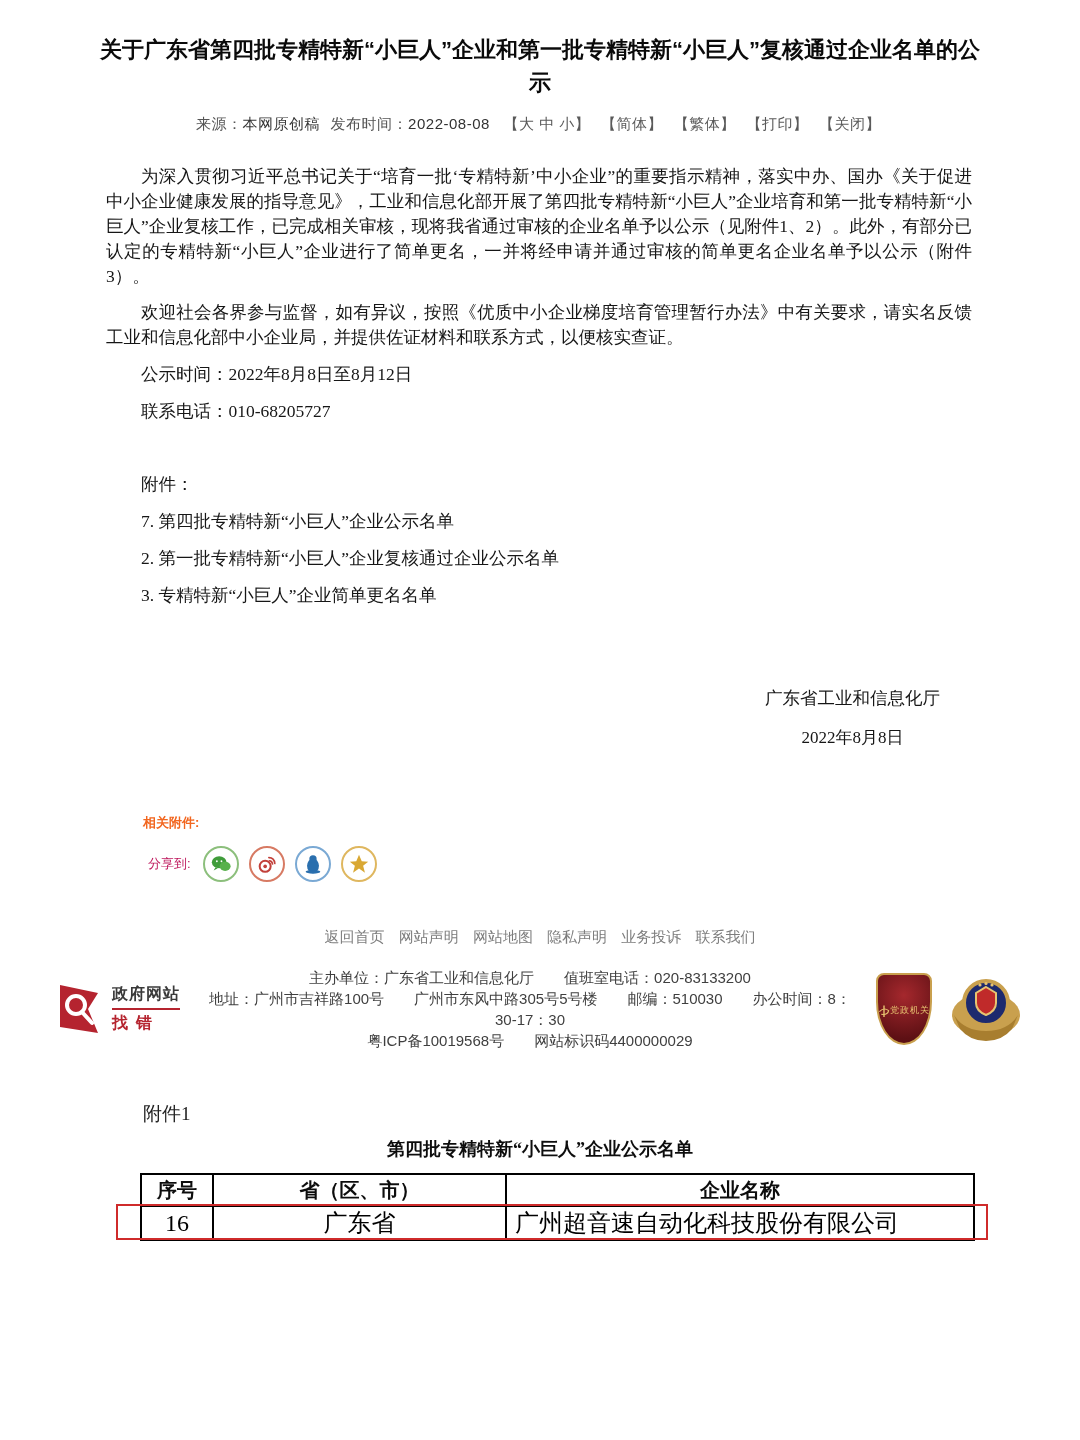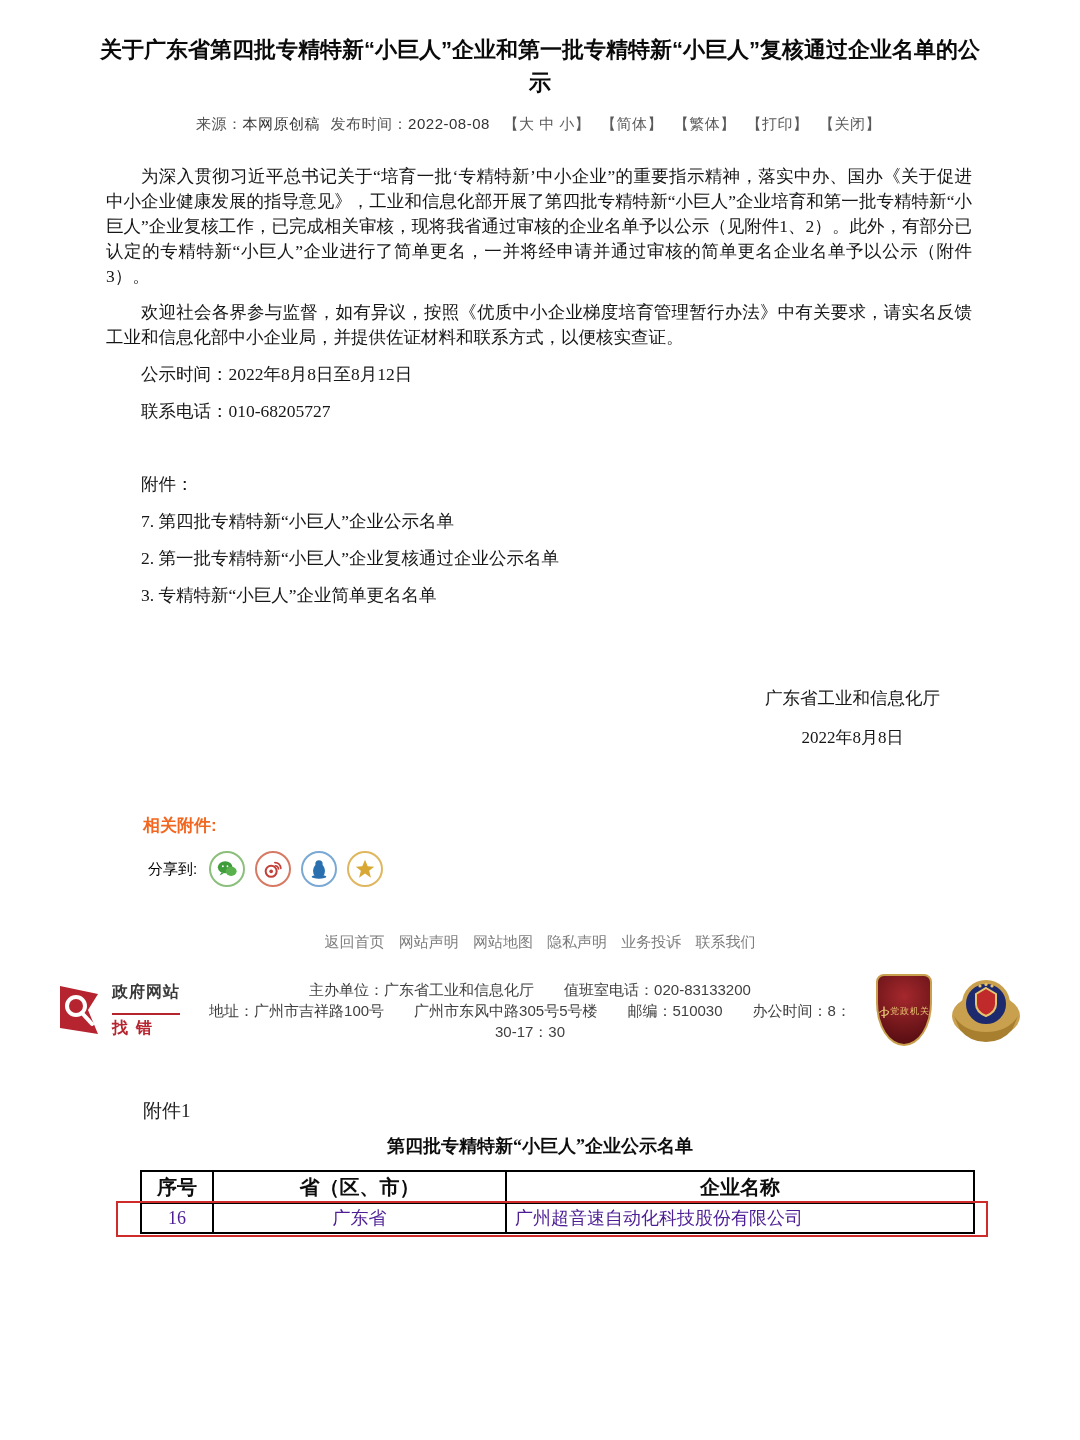--- a/index.html
+++ b/index.html
@@ -31,43 +31,43 @@
   .article p.ind { text-indent:2em; margin:11px 0; }
   .article p.plain { text-indent:2em; margin:12px 0; }
   .att-label { text-indent:2em; margin:48px 0 12px; }
   .att-item { text-indent:2em; margin:12px 0; }
   .signature { margin-top:78px; text-align:right; padding-right:32px; }
   .signature .sig-inner { display:inline-block; text-align:center; }
   .signature .sig-org { font-size:17.5px; line-height:25px; }
   .signature .sig-date { font-size:17px; line-height:25px; margin-top:14px; }
   
   .related { margin:64px 0 0 143px; }
-  .related-heading { font-size:17px; font-weight:bold; color:#f2661f; }
+  .related-heading { font-size:13px; font-weight:bold; color:#f2661f; }
   .related-files { margin:16px 0 0 8px; list-style:none; }
   .related-files li { font-size:15px; line-height:27px; color:#3f3f3f; cursor:pointer; }
   
   .share-row { margin:14px 0 0 148px; display:flex; align-items:center; }
-  .share-label { font-size:15px; color:#000000; margin-right:12px; }
+  .share-label { font-size:13px; color:#be185d; margin-right:12px; }
   .share-icon {
     width:36px; height:36px; border-radius:50%; margin-right:10px;
     display:flex; align-items:center; justify-content:center;
     background:#fff; cursor:pointer;
   }
   .share-icon.wechat { border:2px solid #8cbf7c; }
   .share-icon.weibo  { border:2px solid #d77a63; }
   .share-icon.qq     { border:2px solid #7aa9d4; }
   .share-icon.qzone  { border:2px solid #dfb75f; }
   
   .site-nav { margin-top:46px; text-align:center; font-size:15px; color:#7d7d7d; }
   .site-nav span { margin:0 5px; cursor:pointer; }
   .site-footer { margin:20px 58px 0; display:flex; align-items:center; }
   .err-logo { display:flex; align-items:center; cursor:pointer; width:150px; }
   .err-logo-text { margin-left:8px; }
   .err-l1 { font-size:16px; font-weight:bold; color:#3a3a3a; letter-spacing:1px;
-            border-bottom:2px solid #b5242f; padding-bottom:10px; }
+            border-bottom:2px solid #b5242f; padding-bottom:3px; }
   .err-l2 { font-size:16px; font-weight:bold; color:#b5242f; letter-spacing:8px; margin-top:3px; }
   .footer-info { flex:1; text-align:center; font-size:15px; line-height:21px; color:#3f3f3f; }
   .footer-badges { display:flex; align-items:center; width:170px; justify-content:flex-end; }
   .badge-shield {
     width:56px; height:72px; margin-right:18px; cursor:pointer;
     background:radial-gradient(circle at 50% 30%, #a5282d, #5d1014 80%);
     border:2px solid #c9a04e;
     border-radius:8px 8px 50% 50% / 8px 8px 60% 60%;
     display:flex; flex-direction:row; align-items:center; justify-content:flex-start;
   }
@@ -89,22 +89,22 @@
   }
   .table-wrap { position:relative; width:835px; margin:12px 0 0 140px; }
   table.roster { width:100%; border-collapse:collapse; table-layout:fixed;
     font-family:"Liberation Serif","DejaVu Serif",serif; }
   table.roster col.c1 { width:72px; } table.roster col.c2 { width:293px; }
   table.roster th {
     border:2px solid #000; font-size:20px; font-weight:bold;
     height:32px; text-align:center; padding:0 4px; color:#0d0d0d;
   }
   table.roster td {
-    border:2px solid #000; font-size:18px; height:30px;
-    text-align:center; padding:0 4px; color:#4c1d95;
+    border:2px solid #000; font-size:24px; height:30px;
+    text-align:center; padding:0 4px; color:#000000;
   }
   table.roster td.company { text-align:left; padding-left:8px; }
   .annotation-box {
     position:absolute; left:-24px; top:31px; width:872px; height:36px;
     border:2px solid #cf2b2b; pointer-events:none;
   }
 </style>
 </head>
 <body>
 
@@ -194,20 +194,21 @@
         <line x1="24" y1="29" x2="34" y2="40" stroke="#fff" stroke-width="4" stroke-linecap="round"></line>
       </svg>
       <div class="err-logo-text">
         <div class="err-l1">政府网站</div>
         <div class="err-l2">找错</div>
       </div>
     </div>
     <div class="footer-info">
       <div>主办单位：广东省工业和信息化厅　　值班室电话：020-83133200</div>
       <div>地址：广州市吉祥路100号　　广州市东风中路305号5号楼　　邮编：510030　　办公时间：8：30-17：30</div>
+      <div>粤ICP备10019568号　　网站标识码4400000029</div>
     </div>
     <div class="footer-badges">
       <div class="badge-shield">
         <svg class="emblem" width="26" height="30" viewBox="0 0 26 30">
           <path d="M13 1 L13 26" stroke="#e7c471" stroke-width="3"></path>
           <path d="M3 14 q10 -10 20 -2 q-2 10 -16 8" fill="none" stroke="#e7c471" stroke-width="2.4"></path>
         </svg>
         <div class="shield-label">党政机关</div>
       </div>
       <div class="badge-police">

